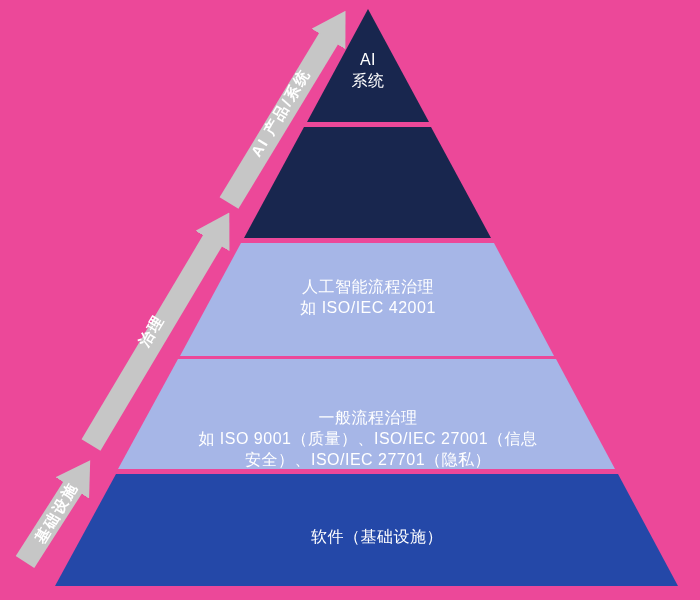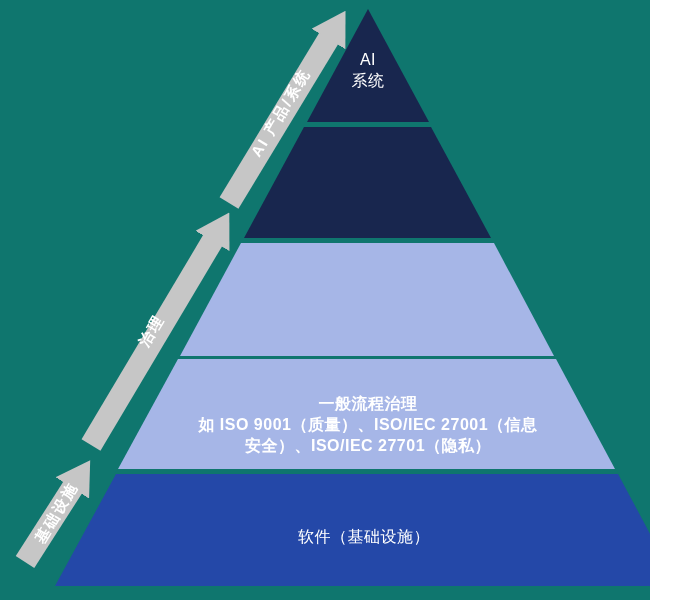--- a/index.html
+++ b/index.html
@@ -3,23 +3,23 @@
 <meta charset="utf-8">
 <style>
   html, body {
     margin: 0;
     padding: 0;
     background: #ffffff;
     font-family: "Liberation Sans", "DejaVu Sans", sans-serif;
   }
   #stage {
     position: relative;
-    width: 650px;
+    width: 700px;
     height: 600px;
-    background: #0f766e;
+    background: #ec4899;
     overflow: hidden;
   }
   #pyramid-svg {
     position: absolute;
     left: 0;
     top: 0;
   }
   .layer-label {
     position: absolute;
     transform: translate(-50%, -50%);
@@ -63,26 +63,28 @@
     <polygon points="304,127 431,127 491,238 244,238" fill="#18264e"></polygon>
     <polygon points="241,243 494,243 554,356 180,356" fill="#a6b6e7"></polygon>
     <polygon points="178,359 556,359 615,469 118,469" fill="#a6b6e7"></polygon>
     <polygon points="116,474 618,474 678,586 55,586" fill="#2448a8"></polygon>
   </svg>
 
   <div class="layer-label" style="left:368px; top:70px;">AI
 系统</div>
 
 
+  <div class="layer-label" style="left:368px; top:297px;">人工智能流程治理
+如 ISO/IEC 42001</div>
 
-  <div class="layer-label" style="left:368px; top:424px; width:480px;font-weight:bold;">一般流程治理
+  <div class="layer-label" style="left:368px; top:438px; width:480px;">一般流程治理
 如 ISO 9001（质量）、ISO/IEC 27001（信息
 安全）、ISO/IEC 27701（隐私）</div>
 
-  <div class="layer-label" style="left:364px; top:536px;">软件（基础设施）</div>
+  <div class="layer-label" style="left:377px; top:536px;">软件（基础设施）</div>
 
   <div class="arrow-label" style="left:57px; top:513px;">基础设施</div>
 
   <div class="arrow-label" style="left:152px; top:331px;">治理</div>
 
   <div class="arrow-label" style="left:281px; top:113px;">AI 产品/系统</div>
 
 </div>
 
 </body></html>

